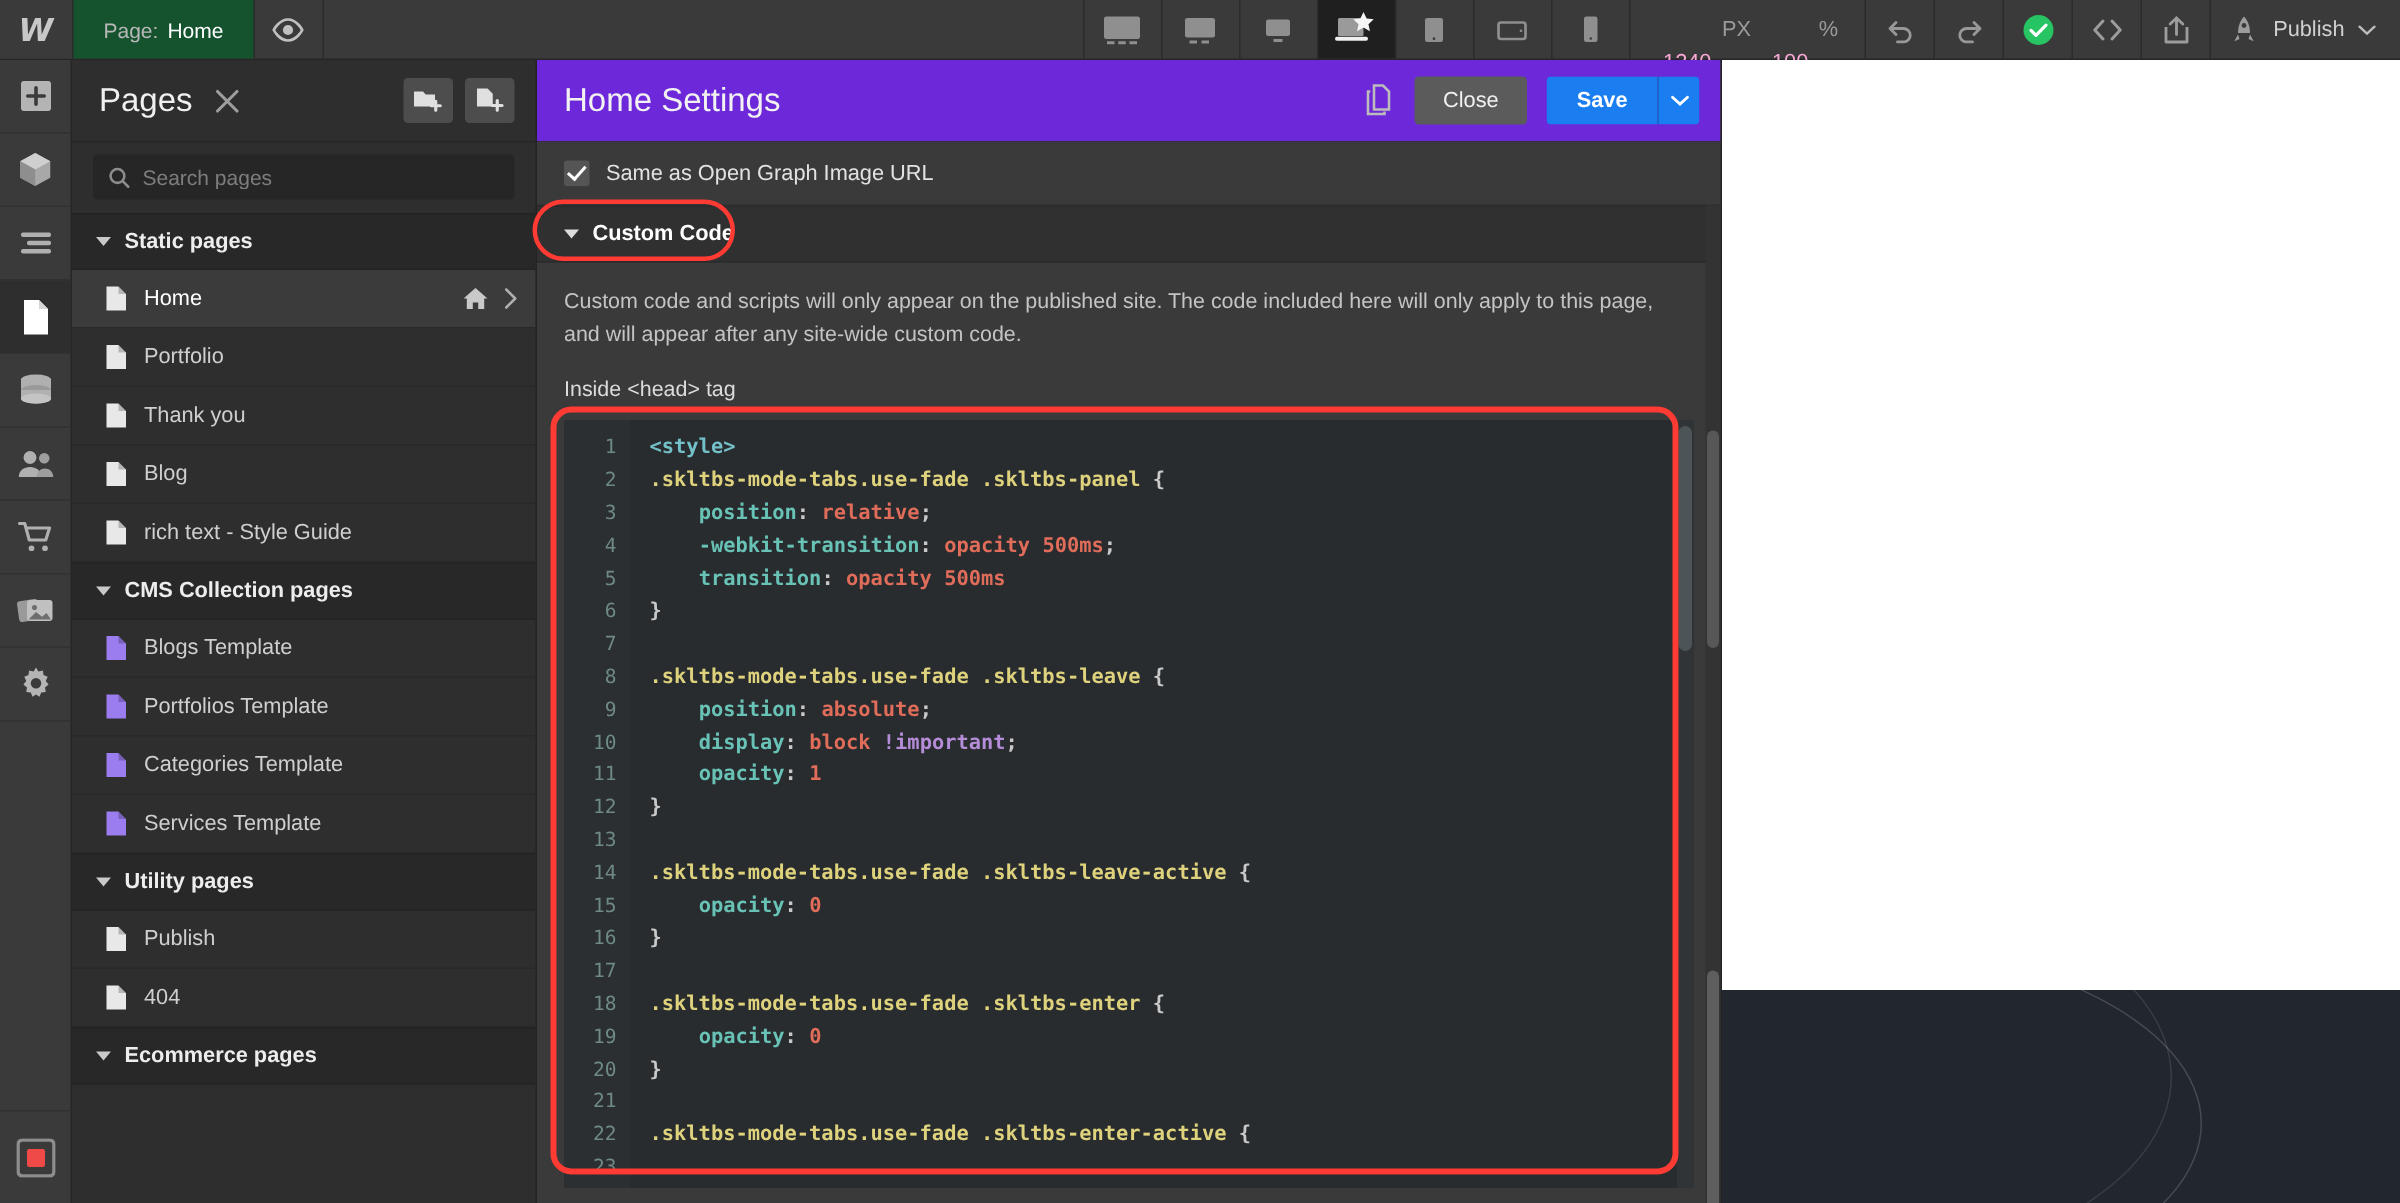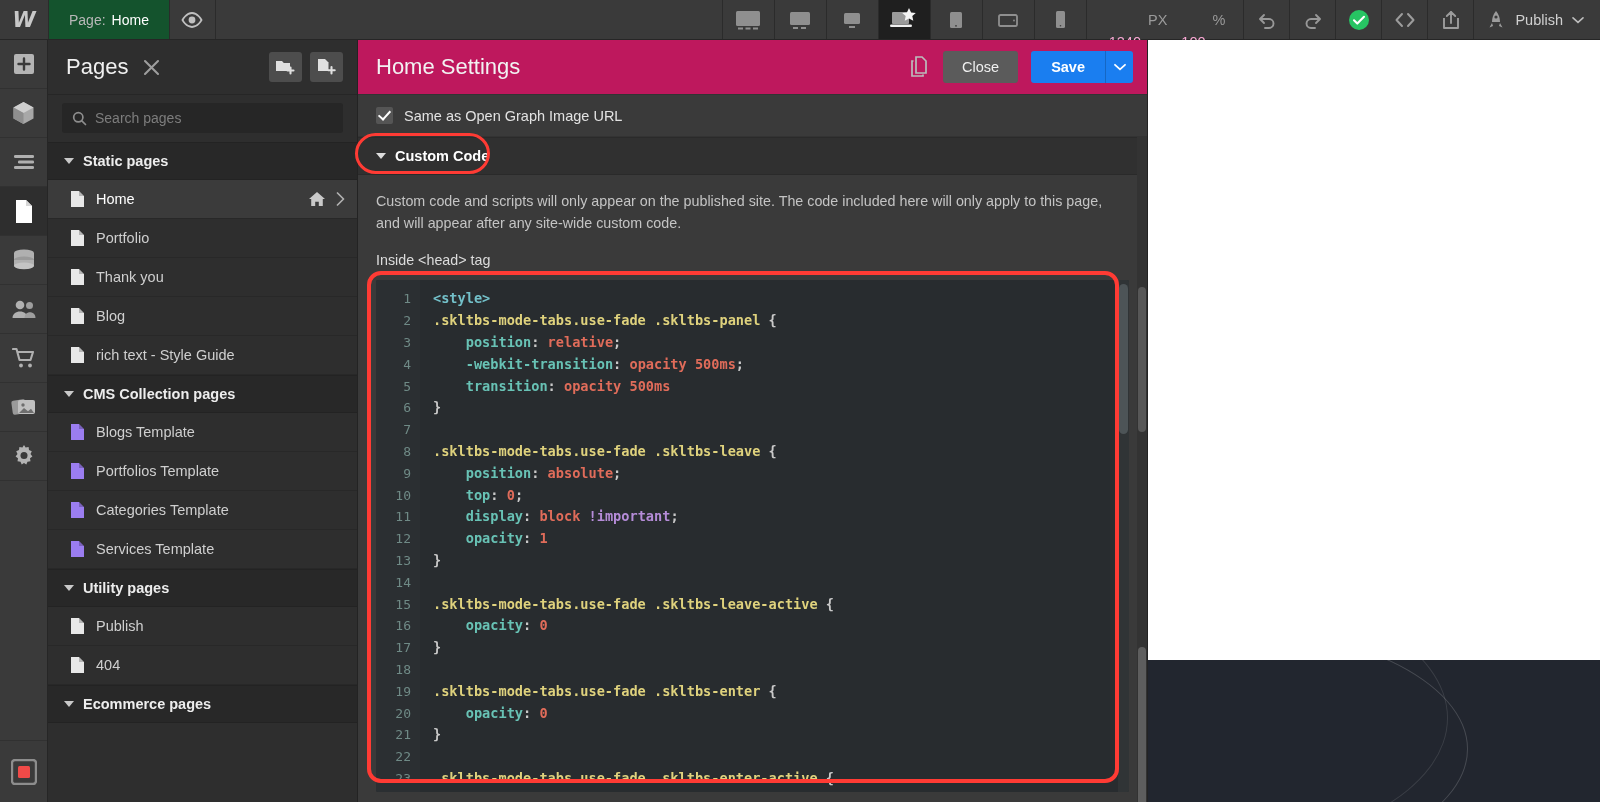--- a/index.html
+++ b/index.html
@@ -121,21 +121,21 @@
   .row .trail { margin-left: auto; display: flex; align-items: center; gap: 10px; }
 
   
   .settings {
     position: absolute; top: 40px; left: 358px; width: 790px; height: 762px;
     background: #3a3a3a; border-right: 1px solid #232323;
     display: flex; flex-direction: column; overflow: hidden;
   }
   .set-head {
     height: 55px; display: flex; align-items: center; padding: 0 14px 0 18px;
-    background: #be185d; border-bottom: 1px solid #333; flex-shrink: 0;
+    background: #6d28d9; border-bottom: 1px solid #333; flex-shrink: 0;
   }
   .set-title { font-size: 22px; color: #f2f2f2; font-weight: 400; }
   .set-head-right { margin-left: auto; display: flex; align-items: center; gap: 13px; }
   .btn-close {
     background: #5b5b5b; color: #f0f0f0; font-size: 14.5px;
     padding: 8px 19px; border-radius: 3px;
   }
   .save-group { display: flex; border-radius: 3px; overflow: hidden; }
   .btn-save {
     background: #1a7ef0; color: #fff; font-size: 14.5px; font-weight: bold;
@@ -727,21 +727,20 @@
         <div class="code-area" id="code-area">
             <div class="cl"><span class="tag">&lt;style&gt;</span></div>
             <div class="cl"><span class="sel">.skltbs-mode-tabs.use-fade .skltbs-panel </span><span class="punc">{</span></div>
             <div class="cl"><span class="punc">    </span><span class="prop">position</span><span class="punc">: </span><span class="val">relative</span><span class="punc">;</span></div>
             <div class="cl"><span class="punc">    </span><span class="prop">-webkit-transition</span><span class="punc">: </span><span class="val">opacity 500ms</span><span class="punc">;</span></div>
             <div class="cl"><span class="punc">    </span><span class="prop">transition</span><span class="punc">: </span><span class="val">opacity 500ms</span></div>
             <div class="cl"><span class="punc">}</span></div>
             <div class="cl">&nbsp;</div>
             <div class="cl"><span class="sel">.skltbs-mode-tabs.use-fade .skltbs-leave </span><span class="punc">{</span></div>
             <div class="cl"><span class="punc">    </span><span class="prop">position</span><span class="punc">: </span><span class="val">absolute</span><span class="punc">;</span></div>
-            <div class="cl"><span class="punc">    </span><span class="prop">top</span><span class="punc">: </span><span class="val">0</span><span class="punc">;</span></div>
             <div class="cl"><span class="punc">    </span><span class="prop">display</span><span class="punc">: </span><span class="val">block </span><span class="imp">!important</span><span class="punc">;</span></div>
             <div class="cl"><span class="punc">    </span><span class="prop">opacity</span><span class="punc">: </span><span class="val">1</span></div>
             <div class="cl"><span class="punc">}</span></div>
             <div class="cl">&nbsp;</div>
             <div class="cl"><span class="sel">.skltbs-mode-tabs.use-fade .skltbs-leave-active </span><span class="punc">{</span></div>
             <div class="cl"><span class="punc">    </span><span class="prop">opacity</span><span class="punc">: </span><span class="val">0</span></div>
             <div class="cl"><span class="punc">}</span></div>
             <div class="cl">&nbsp;</div>
             <div class="cl"><span class="sel">.skltbs-mode-tabs.use-fade .skltbs-enter </span><span class="punc">{</span></div>
             <div class="cl"><span class="punc">    </span><span class="prop">opacity</span><span class="punc">: </span><span class="val">0</span></div>

